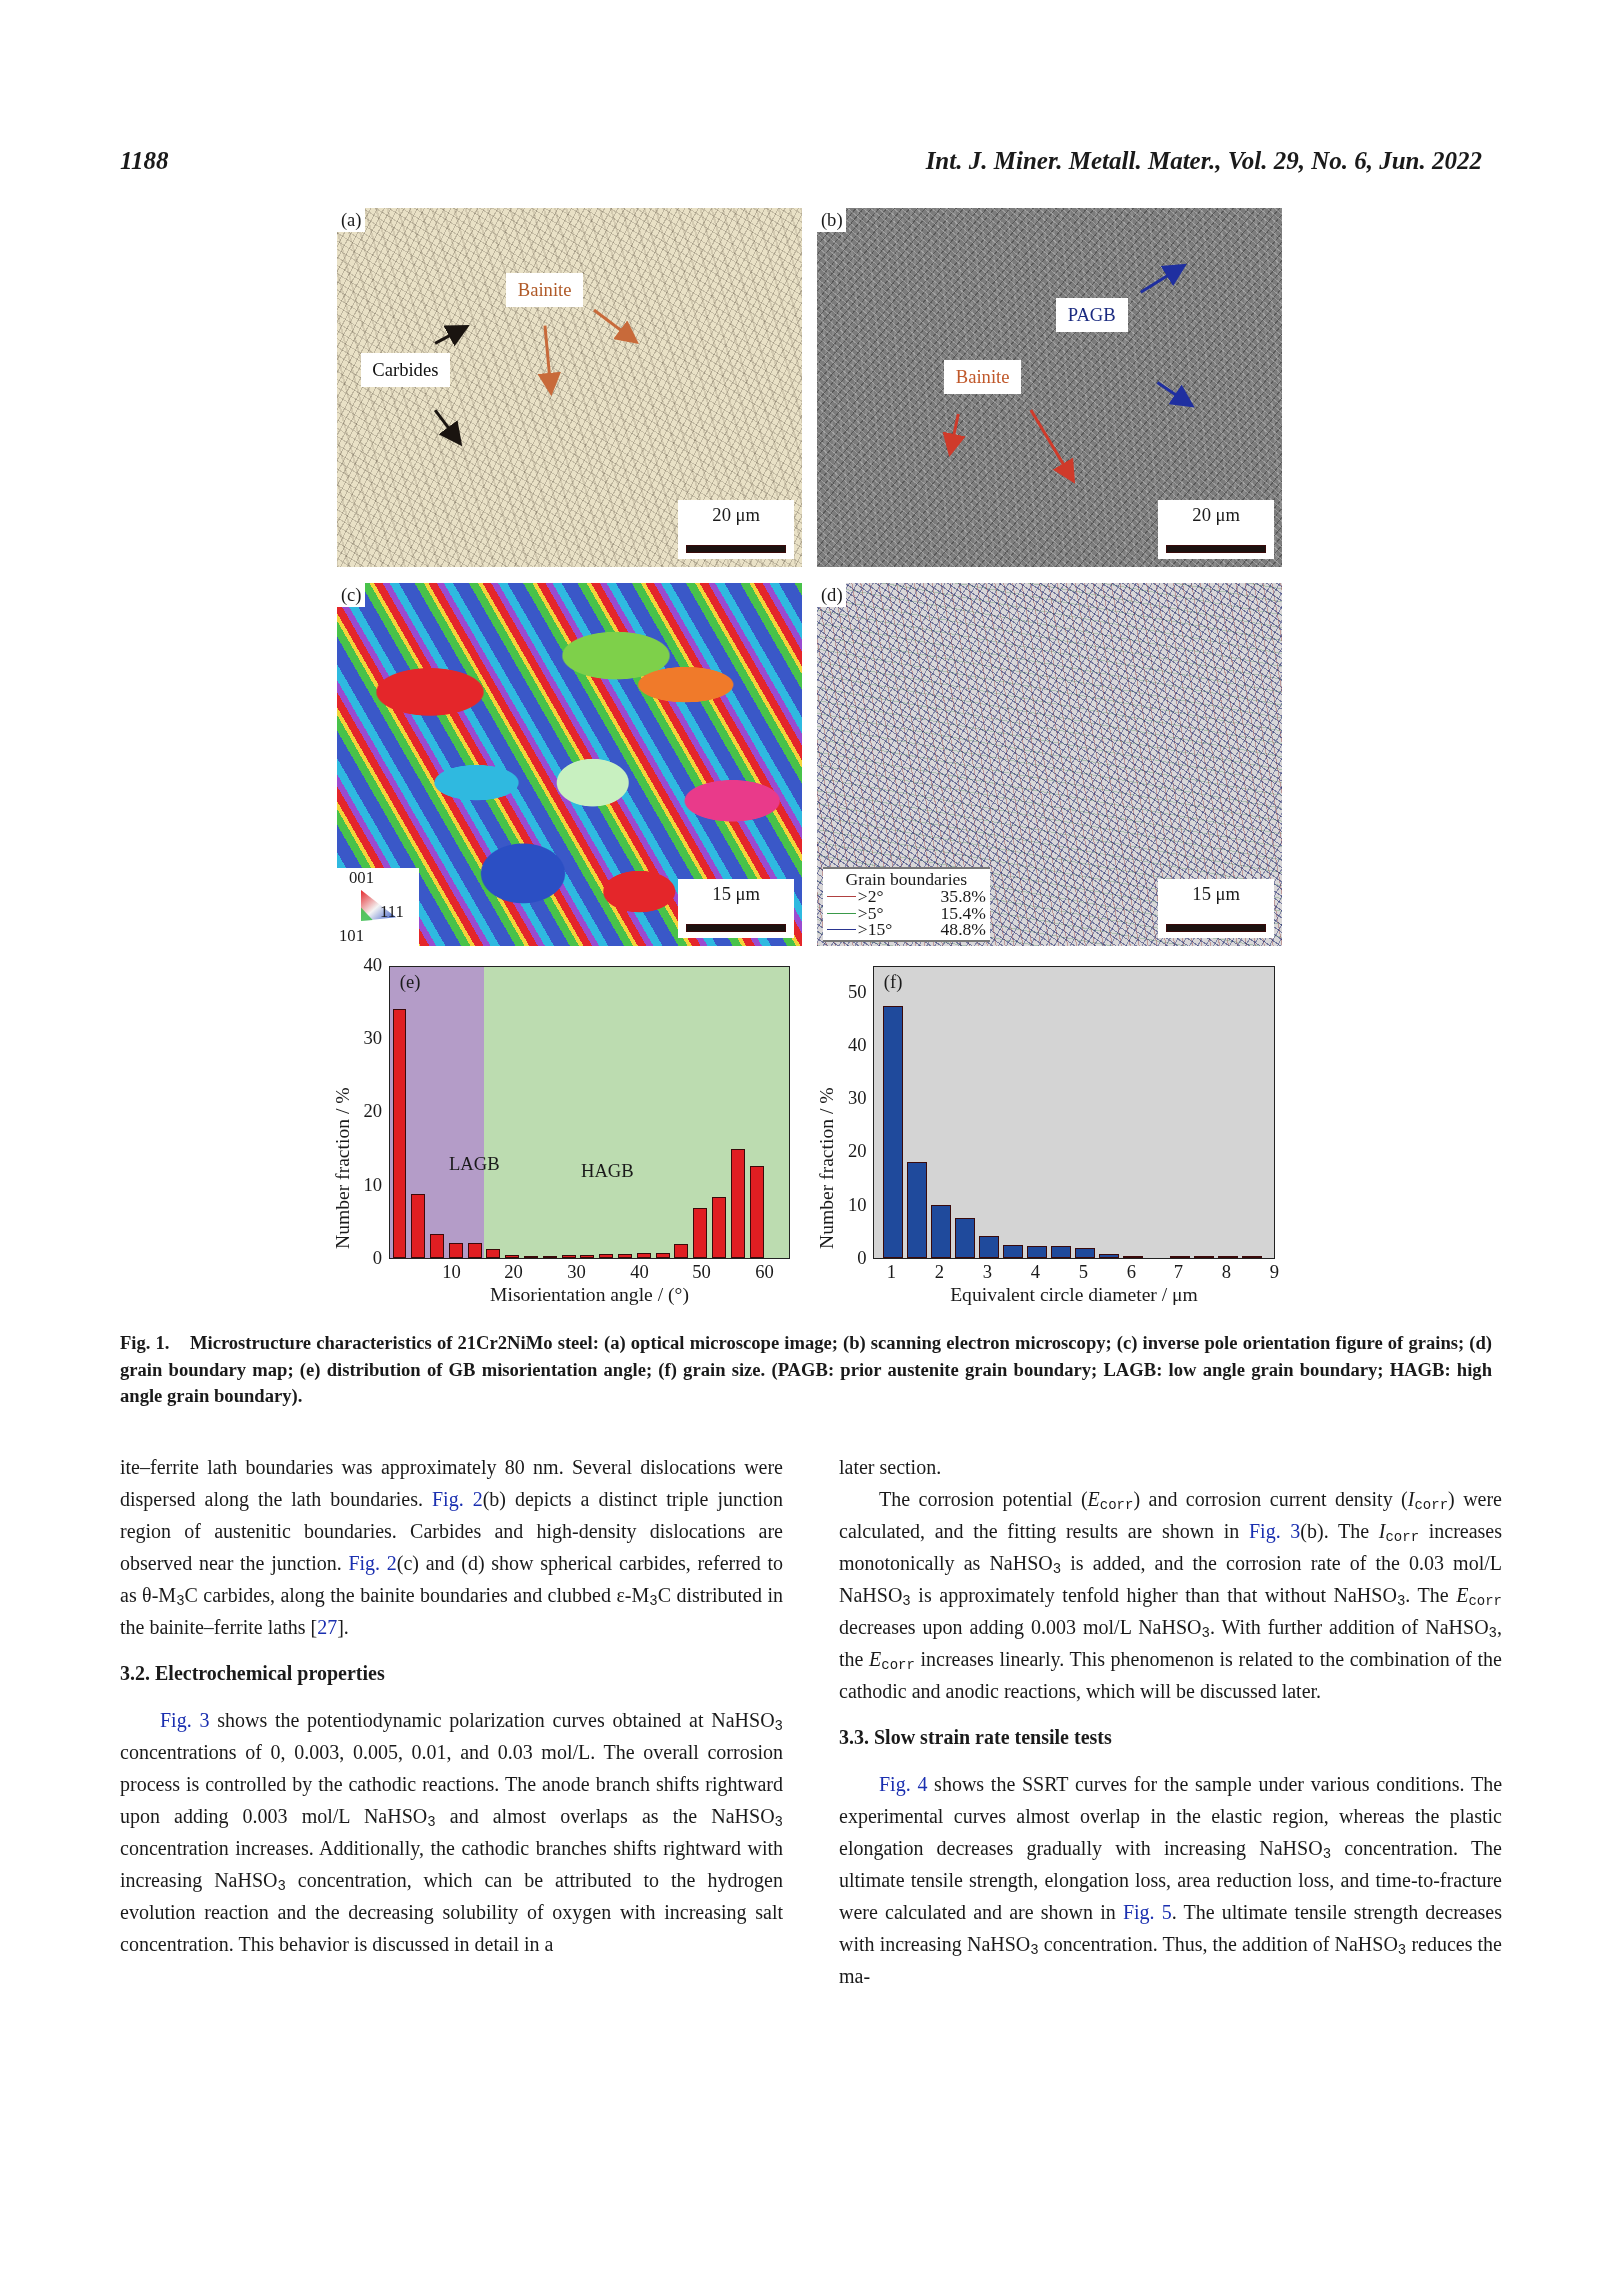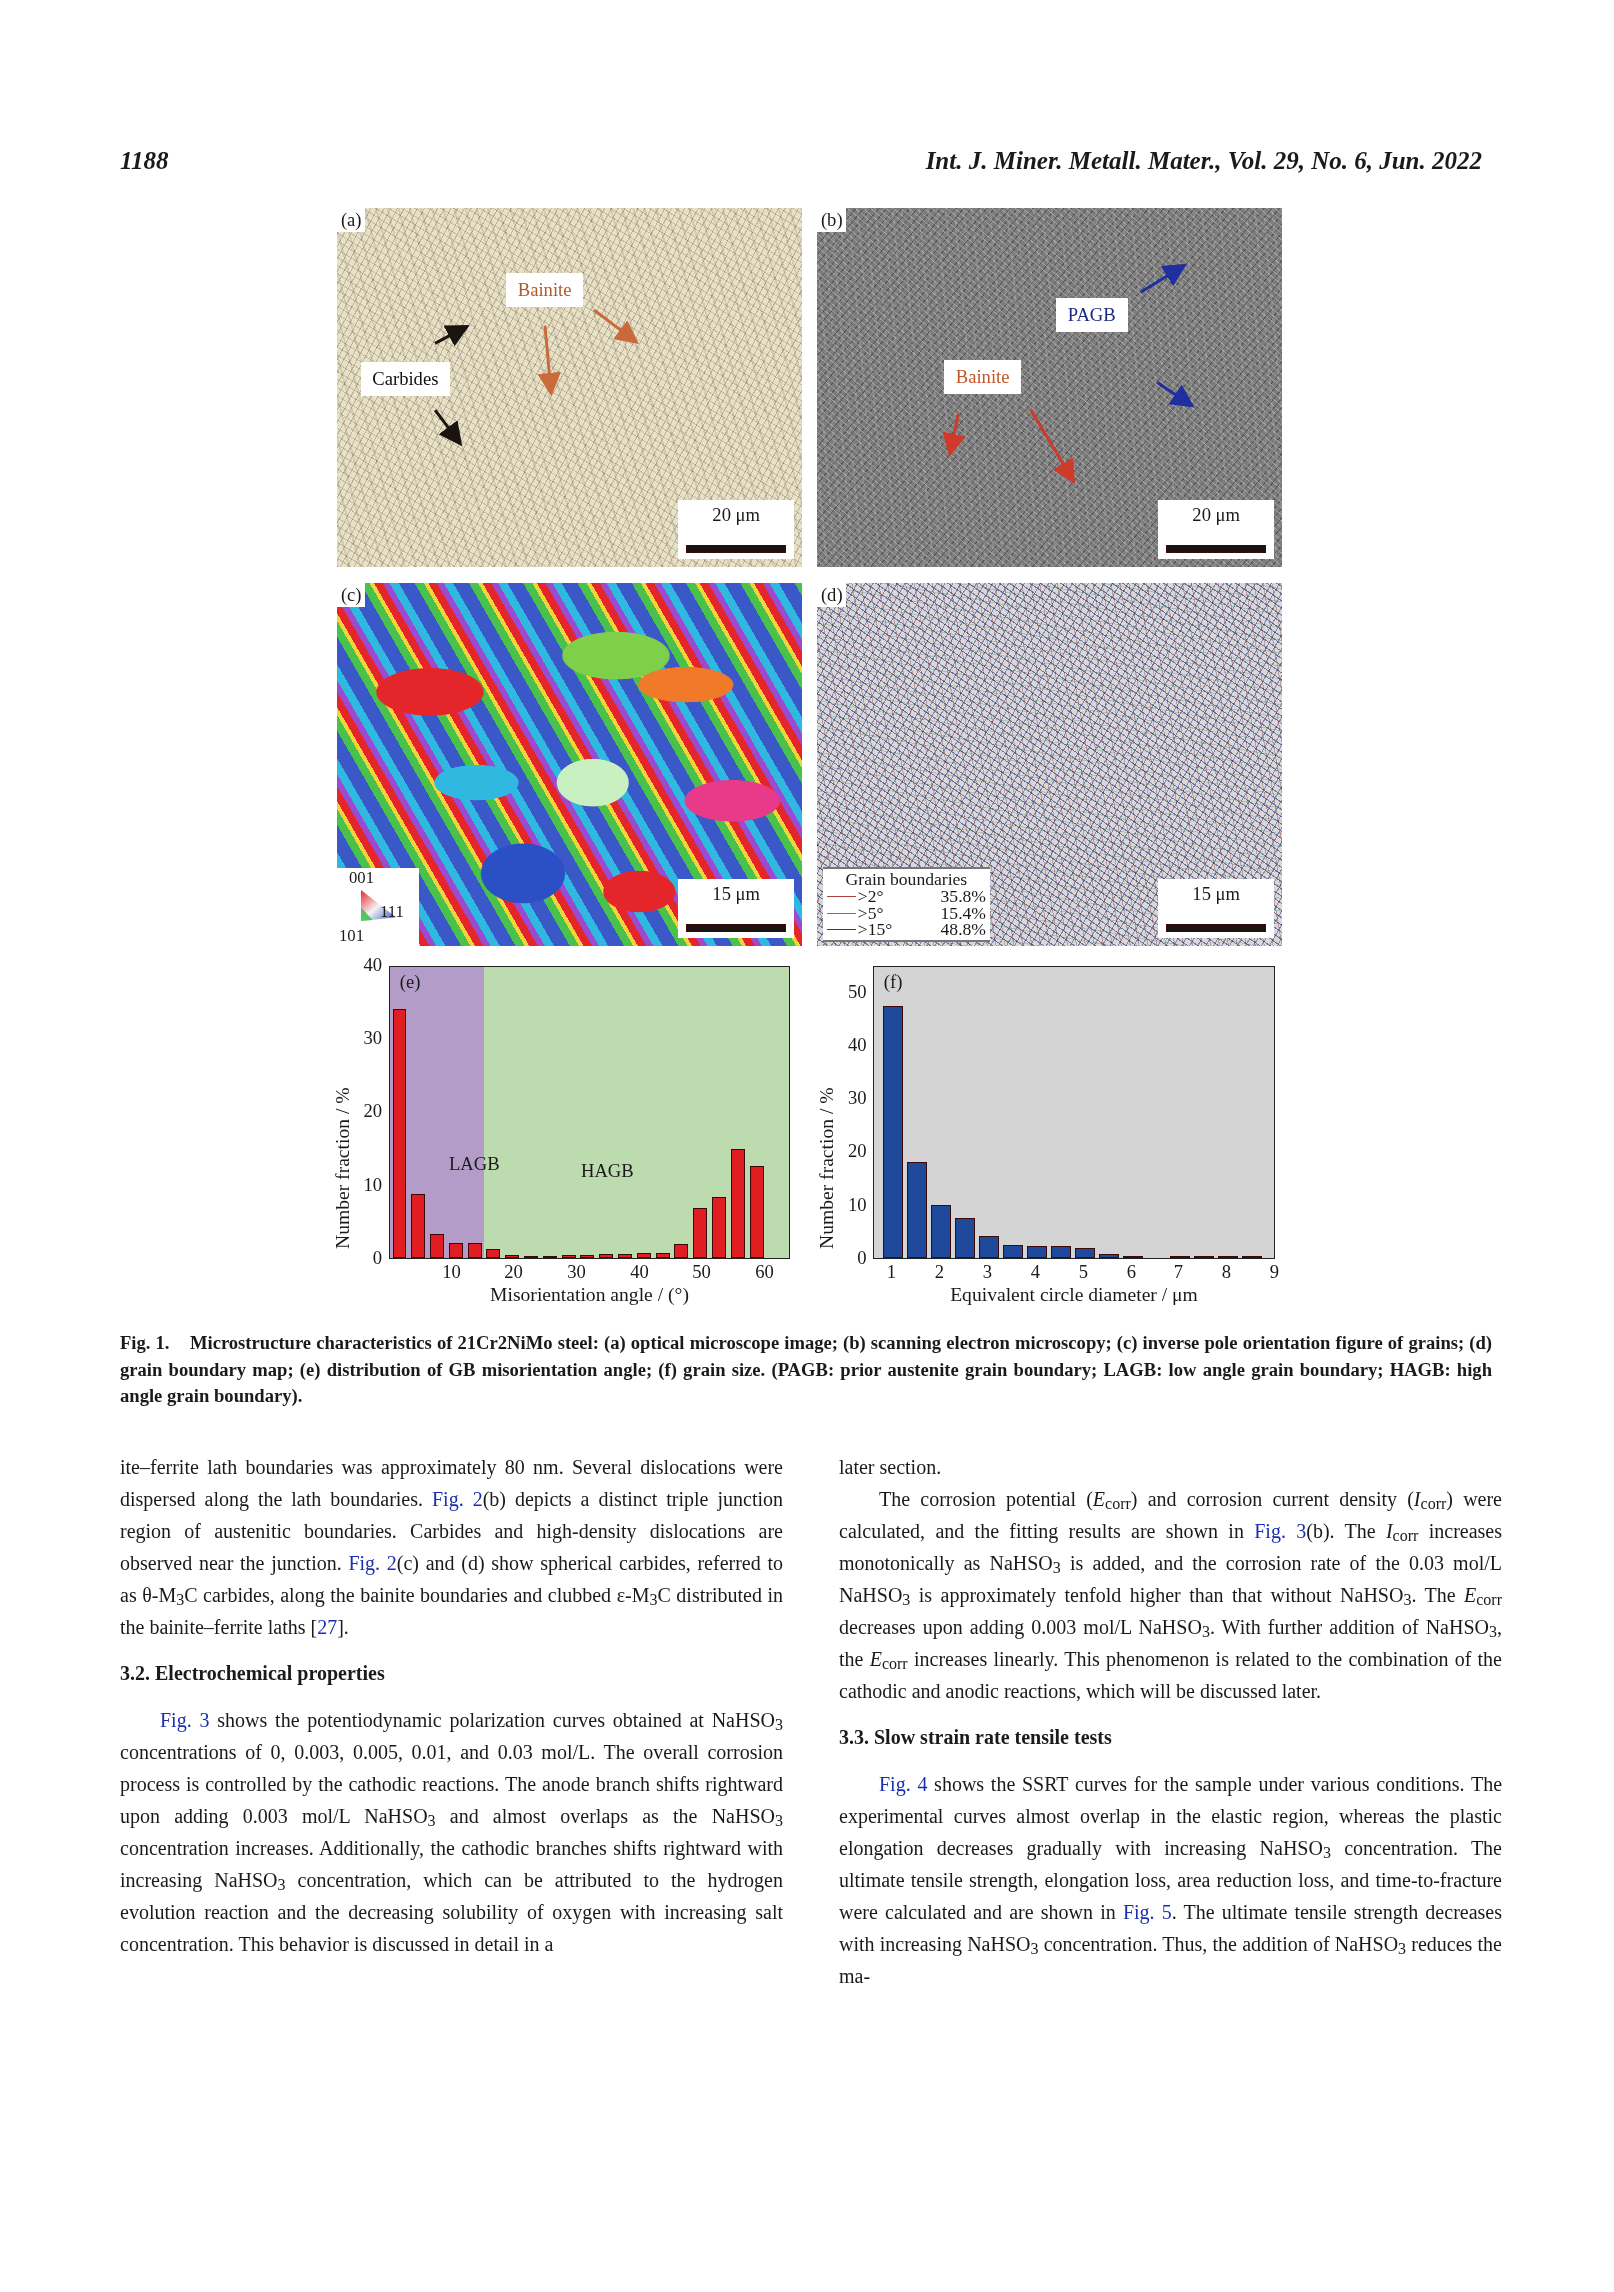--- a/index.html
+++ b/index.html
@@ -71,32 +71,32 @@
   .xlabel { position:absolute; font-size:19.6px; text-align:center; white-space:nowrap; }
   .chart-tag { position:absolute; font-size:18.6px; }
   .region-label { position:absolute; font-size:18.6px; }
 
   .caption { left:120px; top:1330px; width:1372px; font-size:18.6px; font-weight:bold; line-height:26.5px; text-align:justify; }
   .col { position:absolute; width:663px; font-size:20px; line-height:32px; text-align:justify; }
   .col p { margin:0; }
   .col .indent { text-indent:2em; }
   .sec-title { font-weight:bold; margin:13.7px 0 15.7px 0 !important; }
   .link { color:#1a2fb0; }
-  sub { font-size:16px; vertical-align:-2.9px; line-height:0; }
+  sub { font-size:14px; vertical-align:-2.9px; line-height:0;font-family:Liberation Mono, monospace; }
 </style>
 </head>
 <body>
 
 <div class="abs running-head page-num">1188</div>
 <div class="abs running-head journal-ref">Int. J. Miner. Metall. Mater., Vol. 29, No. 6, Jun. 2022</div>
 
 <div class="panel" id="panel-a">
   <div class="panel-label">(a)</div>
   <div class="callout" style="left:169px;top:65px;color:#b05a28;">Bainite</div>
-  <div class="callout" style="left:23.5px;top:145px;color:#111;margin-top:9px;">Carbides</div>
+  <div class="callout" style="left:23.5px;top:145px;color:#111;">Carbides</div>
   <svg class="arrows" width="465" height="359" viewBox="0 0 474 366">
     <defs>
       <marker id="ha" markerWidth="8" markerHeight="8" refX="6" refY="4" orient="auto">
           <path d="M0,0 L8,4 L0,8 z" fill="#c86a3a"></path>
         </marker>
       <marker id="hk" markerWidth="8" markerHeight="8" refX="6" refY="4" orient="auto">
           <path d="M0,0 L8,4 L0,8 z" fill="#1a1410"></path>
         </marker>
     </defs>
     <line x1="212" y1="120" x2="218" y2="186" stroke="#c86a3a" stroke-width="3" marker-end="url(#ha)"></line>

